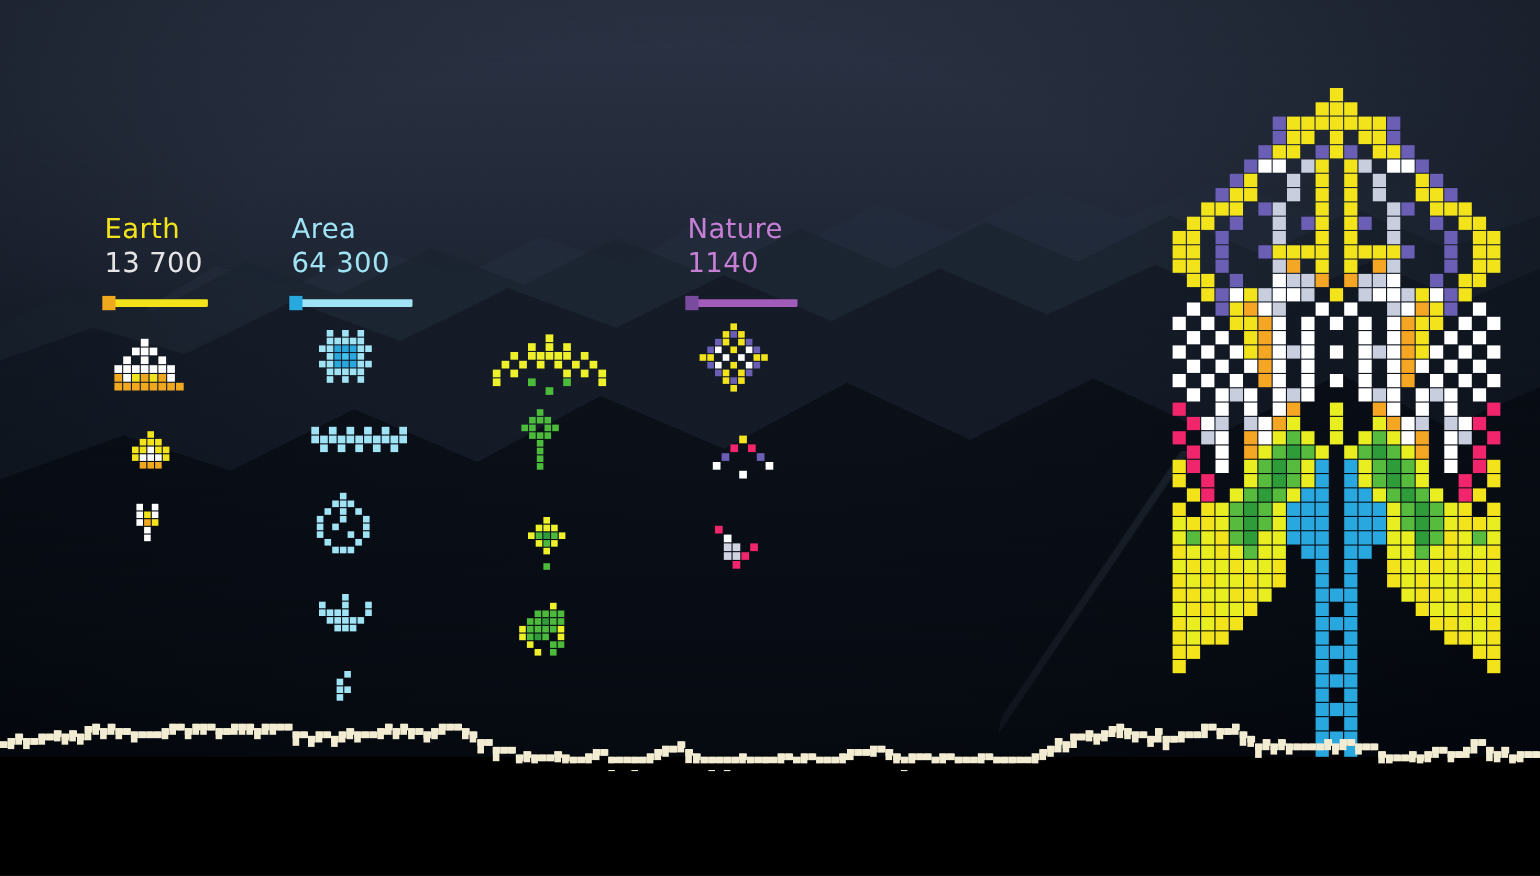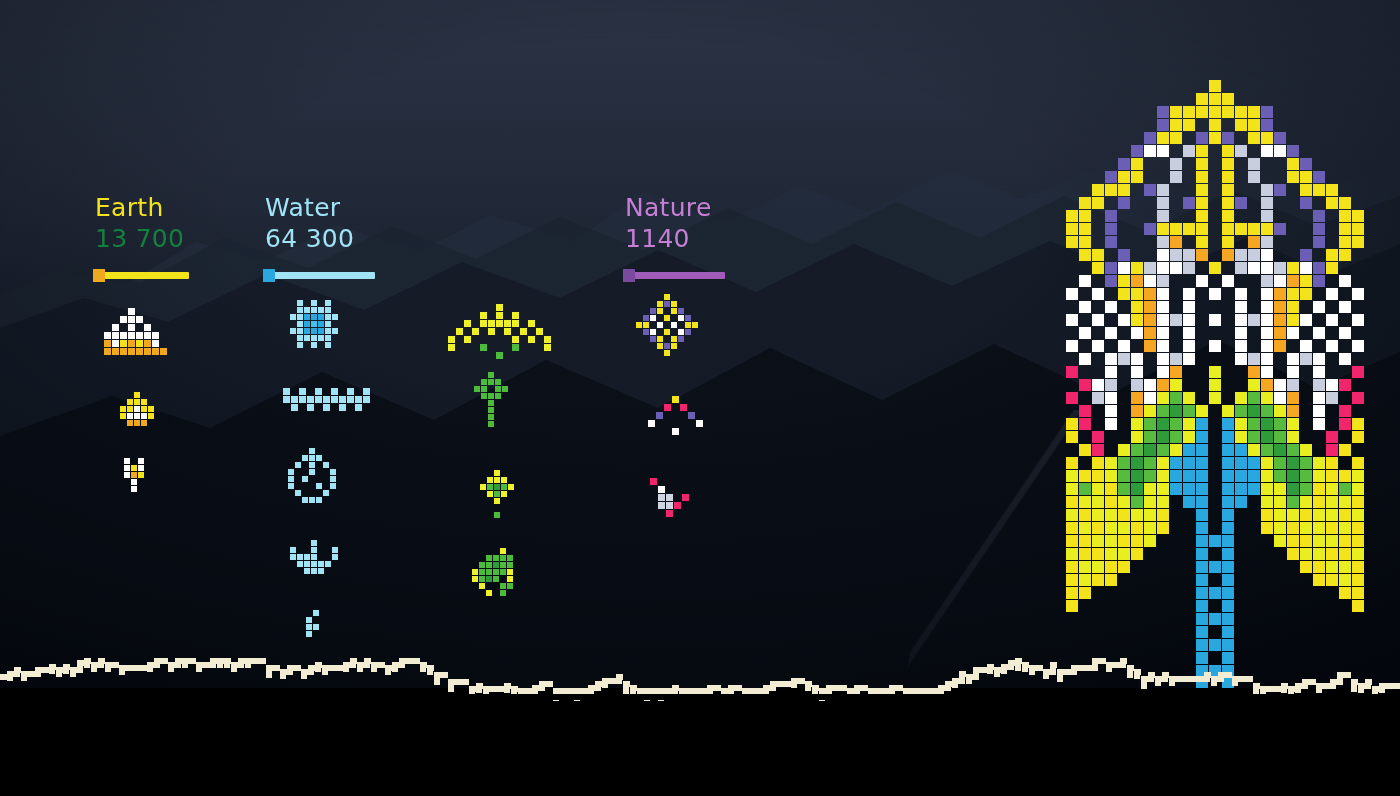--- a/index.html
+++ b/index.html
@@ -158,28 +158,28 @@
   <div class="ridge ridge-2"></div>
   <div class="ridge ridge-3"></div>
   <div class="ridge ridge-4"></div>
   <div class="road"></div>
   <div class="bg-noise"></div>
   <div class="bg-vignette"></div>
 
 
   <div class="cat" id="cat-earth" style="left:95px;">
     <div class="cat-name" style="color: rgb(242, 227, 27);">Earth</div>
-    <div class="cat-value" style="color: #15803d;">13 700</div>
+    <div class="cat-value" style="color: #e5e5e5;">13 700</div>
     <div class="cat-bar" style="width: 94px; background: rgb(242, 227, 27);">
         <span class="cap" style="background: rgb(240, 168, 30);"></span>
       </div>
   </div>
 
   <div class="cat" id="cat-water" style="left:265px;">
-    <div class="cat-name" style="color: rgb(159, 227, 245);">Water</div>
+    <div class="cat-name" style="color: rgb(159, 227, 245);">Area</div>
     <div class="cat-value" style="color: rgb(159, 227, 245);">64 300</div>
     <div class="cat-bar" style="width: 110px; background: rgb(159, 227, 245);">
         <span class="cap" style="background: rgb(41, 168, 224);"></span>
       </div>
   </div>
 
 
   <div class="cat" id="cat-nature" style="left:625px;">
     <div class="cat-name" style="color: rgb(199, 127, 214);">Nature</div>
     <div class="cat-value" style="color: rgb(199, 127, 214);">1140</div>

